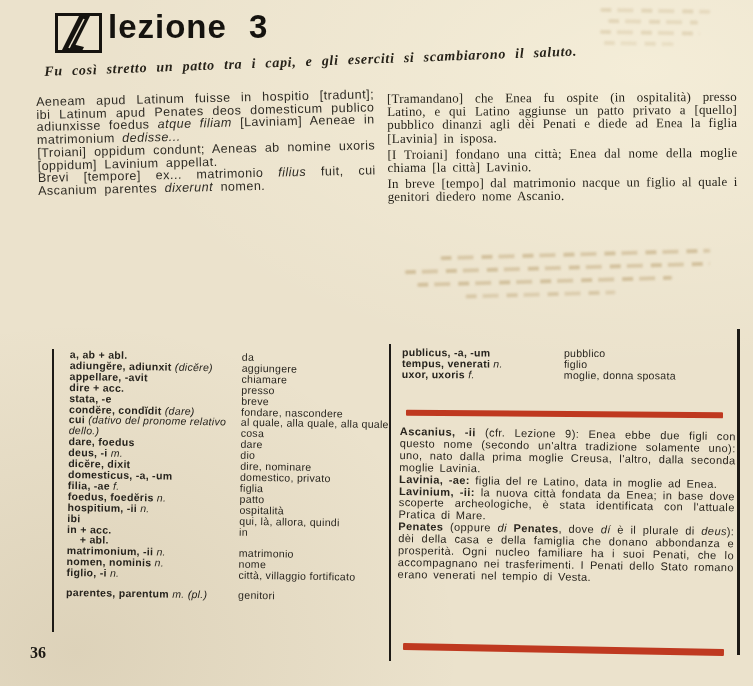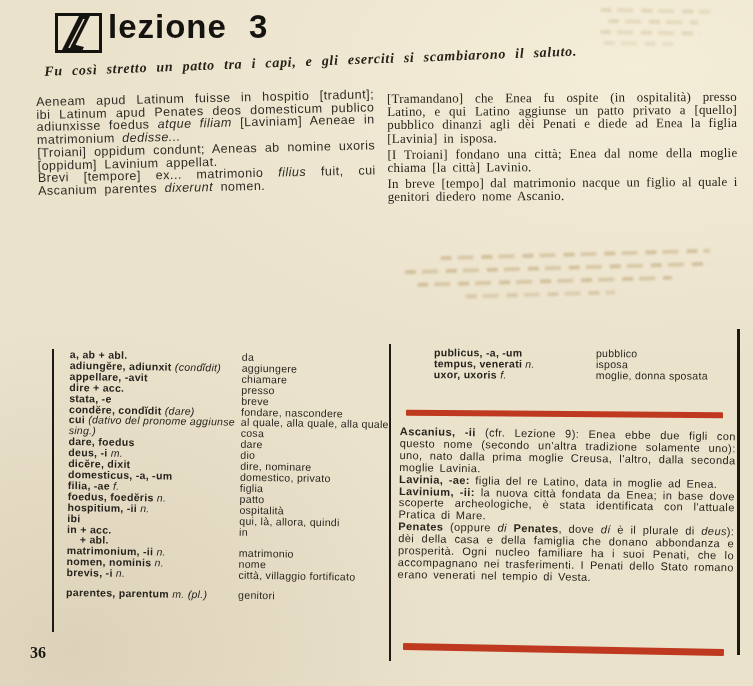--- a/index.html
+++ b/index.html
@@ -79,21 +79,21 @@
   .rule-mid{left:389px;top:344px;width:2px;height:317px;}
   .rule-right{left:737px;top:329px;width:3px;height:326px;}
 
   
   .vocab{font-size:10.5px;line-height:10.9px;letter-spacing:.3px;color:#26231d;}
   .vocab-left{left:70px;top:349px;width:316px;transform:rotate(.9deg);transform-origin:left top;}
   .vocab-right{left:402px;top:347px;width:332px;transform:rotate(.3deg);transform-origin:left top;}
   .vrow{display:flex;align-items:flex-start;}
   .vrow[data-variant="gap"]{margin-top:9px;}
   .la{flex:none;width:172px;white-space:pre-line;}
-  .vocab-right .la{width:162px;margin-left:32px;}
+  .vocab-right .la{width:162px;}
   .la span{font-weight:bold;}
   .la span.em{font-weight:normal;font-style:italic;}
   .it{flex:none;width:150px;}
   .vocab-right .it{width:125px;}
 
   
   .redbar{background:var(--accent_red);border-radius:1px;}
   .redbar-top{left:406px;top:411px;width:317px;height:6px;transform:rotate(.5deg);}
   .redbar-bottom{left:403px;top:646px;width:321px;height:7px;transform:rotate(1.1deg);}
   .notes{
@@ -160,21 +160,21 @@
 <div class="abs vrule rule-right"></div>
 
 <section class="abs vocab vocab-left">
 
     <div class="vrow">
       <span class="la"><span>a, ab + abl.</span></span>
       <span class="it">da</span>
     </div>
 
     <div class="vrow">
-      <span class="la"><span>adiungĕre, adiunxit </span><span class="em">(condĭdit)</span></span>
+      <span class="la"><span>adiungĕre, adiunxit </span><span class="em">(dicĕre)</span></span>
       <span class="it">aggiungere</span>
     </div>
 
     <div class="vrow">
       <span class="la"><span>appellare, -avit</span></span>
       <span class="it">chiamare</span>
     </div>
 
     <div class="vrow">
       <span class="la"><span>dire + acc.</span></span>
@@ -185,21 +185,21 @@
       <span class="la"><span>stata, -e</span></span>
       <span class="it">breve</span>
     </div>
 
     <div class="vrow">
       <span class="la"><span>condĕre, condĭdit </span><span class="em">(dare)</span></span>
       <span class="it">fondare, nascondere</span>
     </div>
 
     <div class="vrow">
-      <span class="la"><span>cui </span><span class="em">(dativo del pronome aggiunse sing.)</span></span>
+      <span class="la"><span>cui </span><span class="em">(dativo del pronome relativo dello.)</span></span>
       <span class="it">al quale, alla quale, alla quale cosa</span>
     </div>
 
     <div class="vrow">
       <span class="la"><span>dare, foedus</span></span>
       <span class="it">dare</span>
     </div>
 
     <div class="vrow">
       <span class="la"><span>deus, -i </span><span class="em">m.</span></span>
@@ -246,40 +246,40 @@
       <span class="la"><span>matrimonium, -ii </span><span class="em">n.</span></span>
       <span class="it">matrimonio</span>
     </div>
 
     <div class="vrow">
       <span class="la"><span>nomen, nominis </span><span class="em">n.</span></span>
       <span class="it">nome</span>
     </div>
 
     <div class="vrow">
-      <span class="la"><span>brevis, -i </span><span class="em">n.</span></span>
+      <span class="la"><span>figlio, -i </span><span class="em">n.</span></span>
       <span class="it">città, villaggio fortificato</span>
     </div>
 
     <div class="vrow" data-variant="gap">
       <span class="la"><span>parentes, parentum </span><span class="em">m. (pl.)</span></span>
       <span class="it">genitori</span>
     </div>
   </section>
 
 <section class="abs vocab vocab-right">
 
     <div class="vrow">
       <span class="la"><span>publicus, -a, -um</span></span>
       <span class="it">pubblico</span>
     </div>
 
     <div class="vrow">
       <span class="la"><span>tempus, venerati </span><span class="em">n.</span></span>
-      <span class="it">isposa</span>
+      <span class="it">figlio</span>
     </div>
 
     <div class="vrow">
       <span class="la"><span>uxor, uxoris </span><span class="em">f.</span></span>
       <span class="it">moglie, donna sposata</span>
     </div>
   </section>
 
 <div class="abs redbar redbar-top"></div>
 <section class="abs notes">

